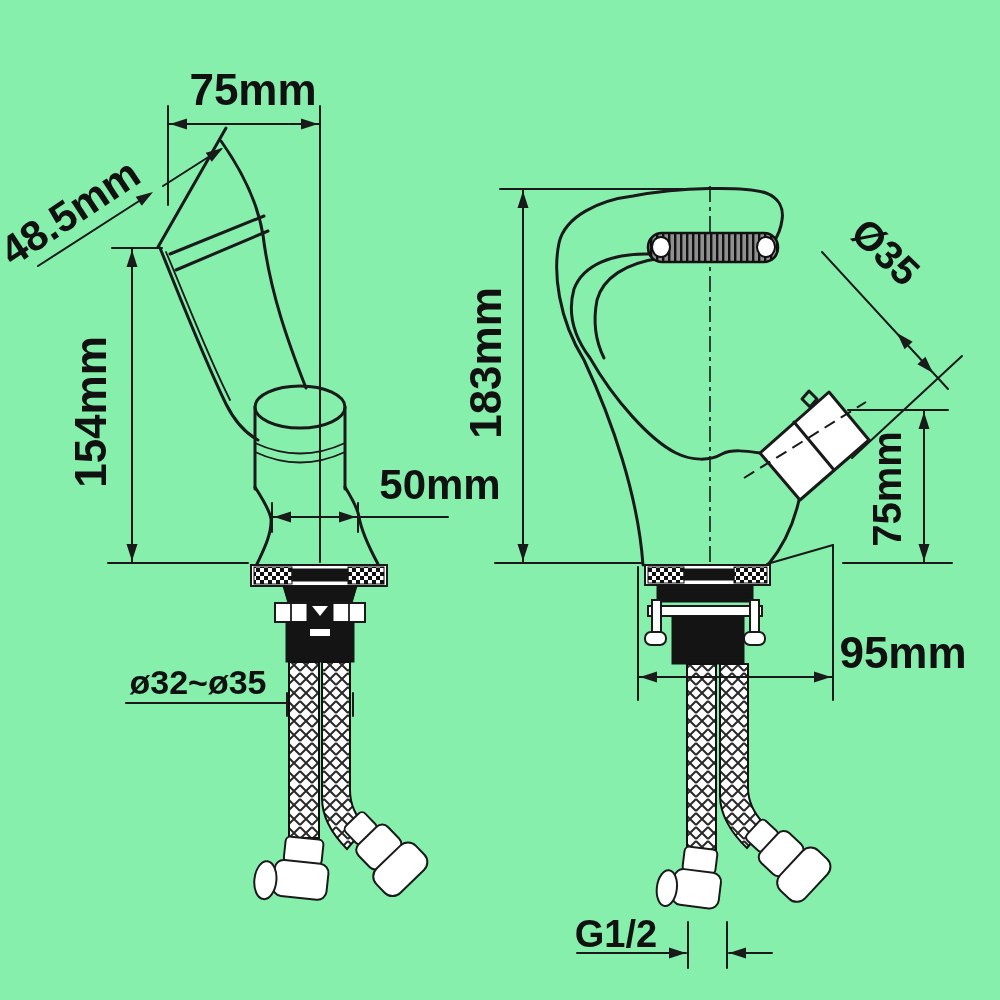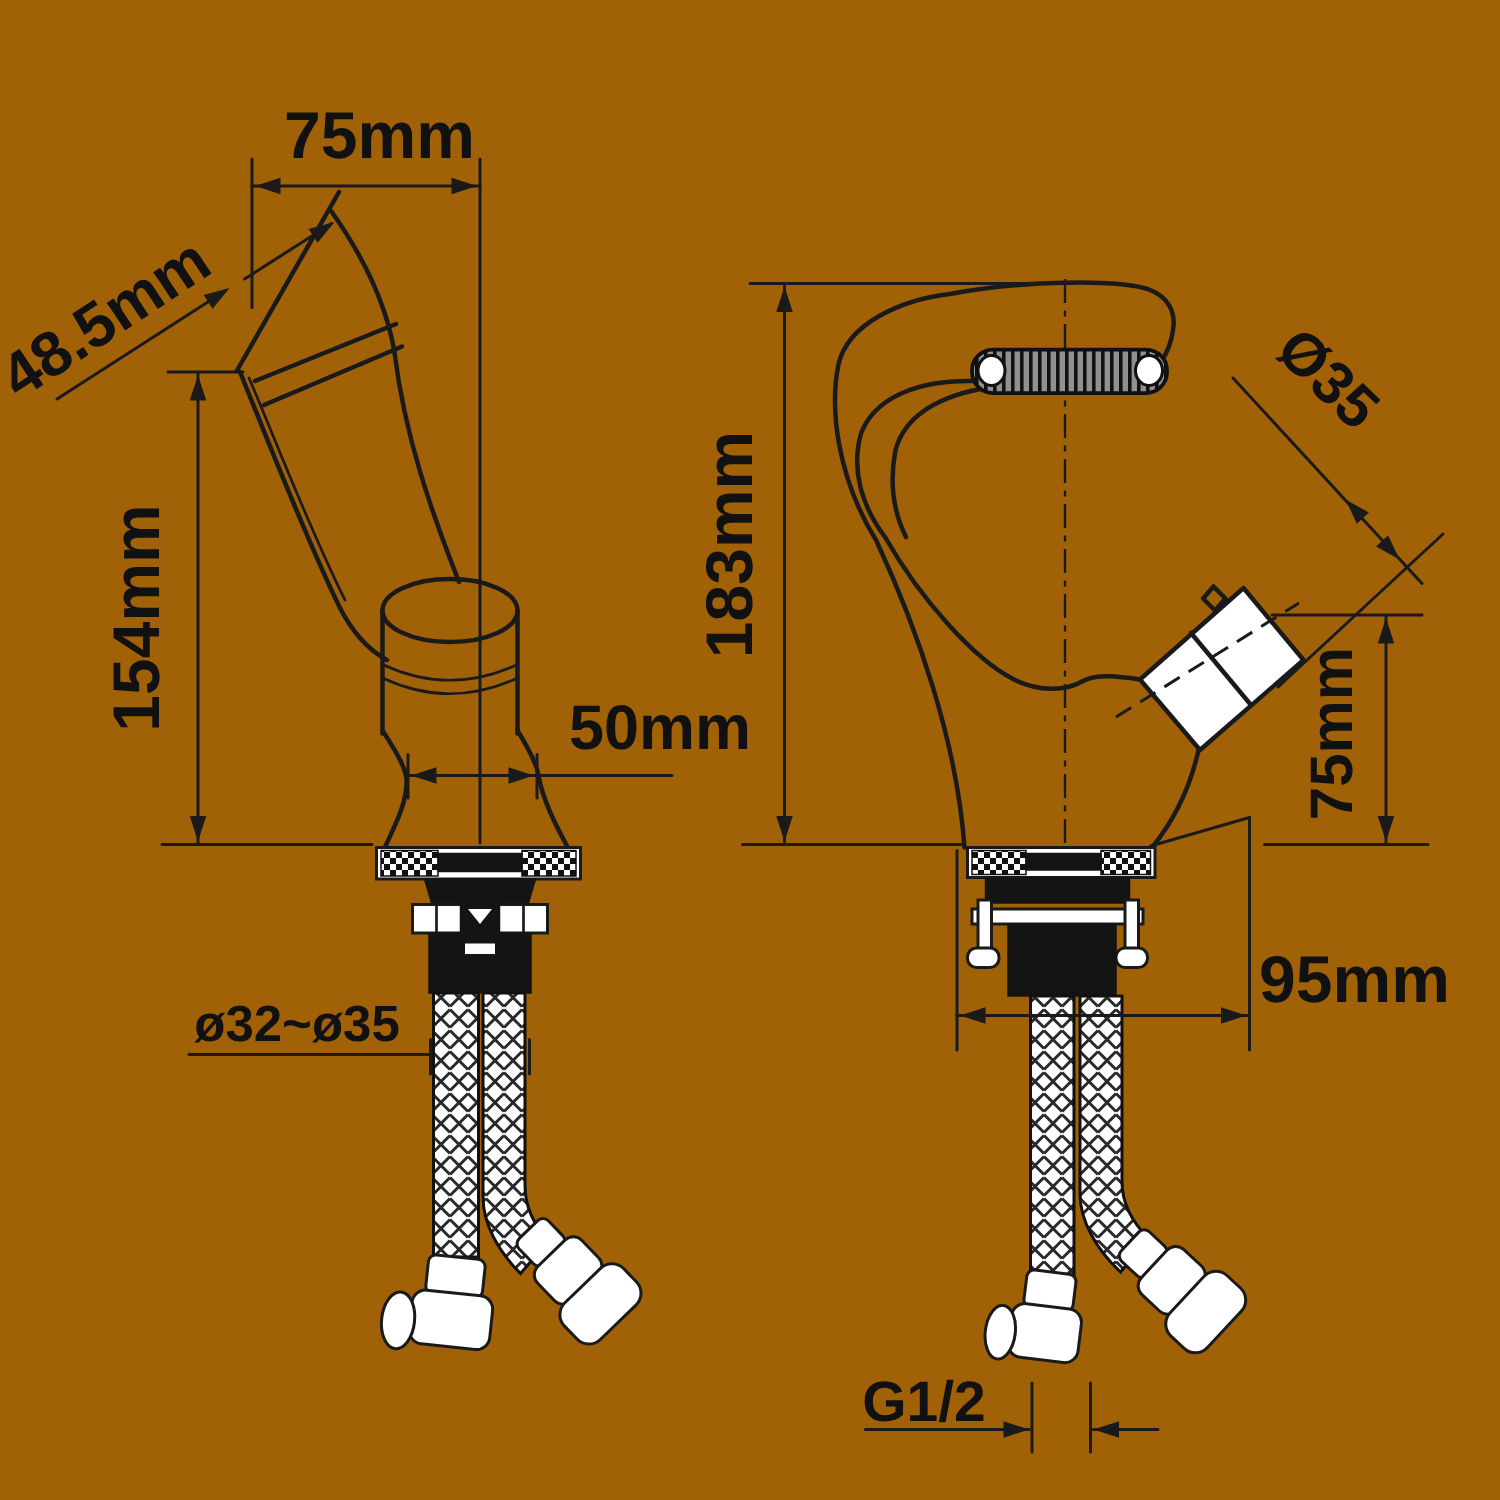--- a/index.html
+++ b/index.html
@@ -1,16 +1,16 @@
 <!DOCTYPE html>
 <html><head>
 <meta charset="utf-8">
 <style>
   html,body{margin:0;padding:0;background:#fff;}
-  .stage{position:relative;width:1000px;height:1000px;background:#a16207;overflow:hidden;}
+  .stage{position:relative;width:1000px;height:1000px;background:#86efac;overflow:hidden;}
   svg{display:block;}
   text{font-family:"Liberation Sans","DejaVu Sans",sans-serif;font-weight:bold;fill:#111;}
   .outline{fill:none;stroke:#1a1a1a;stroke-width:3;stroke-linecap:round;stroke-linejoin:round;}
   .thin{fill:none;stroke:#1a1a1a;stroke-width:1.8;stroke-linecap:round;}
   .dim{fill:none;stroke:#1a1a1a;stroke-width:2;stroke-linecap:round;}
   .arr{fill:#1a1a1a;stroke:none;}
   .hw{fill:#ffffff;stroke:#1a1a1a;stroke-width:2;}
   .blk{fill:#141414;stroke:#141414;}
   .dashdot{fill:none;stroke:#1a1a1a;stroke-width:1.6;stroke-dasharray:16 5 4 5;}
   .dash{fill:none;stroke:#1a1a1a;stroke-width:2;stroke-dasharray:12 7;}

